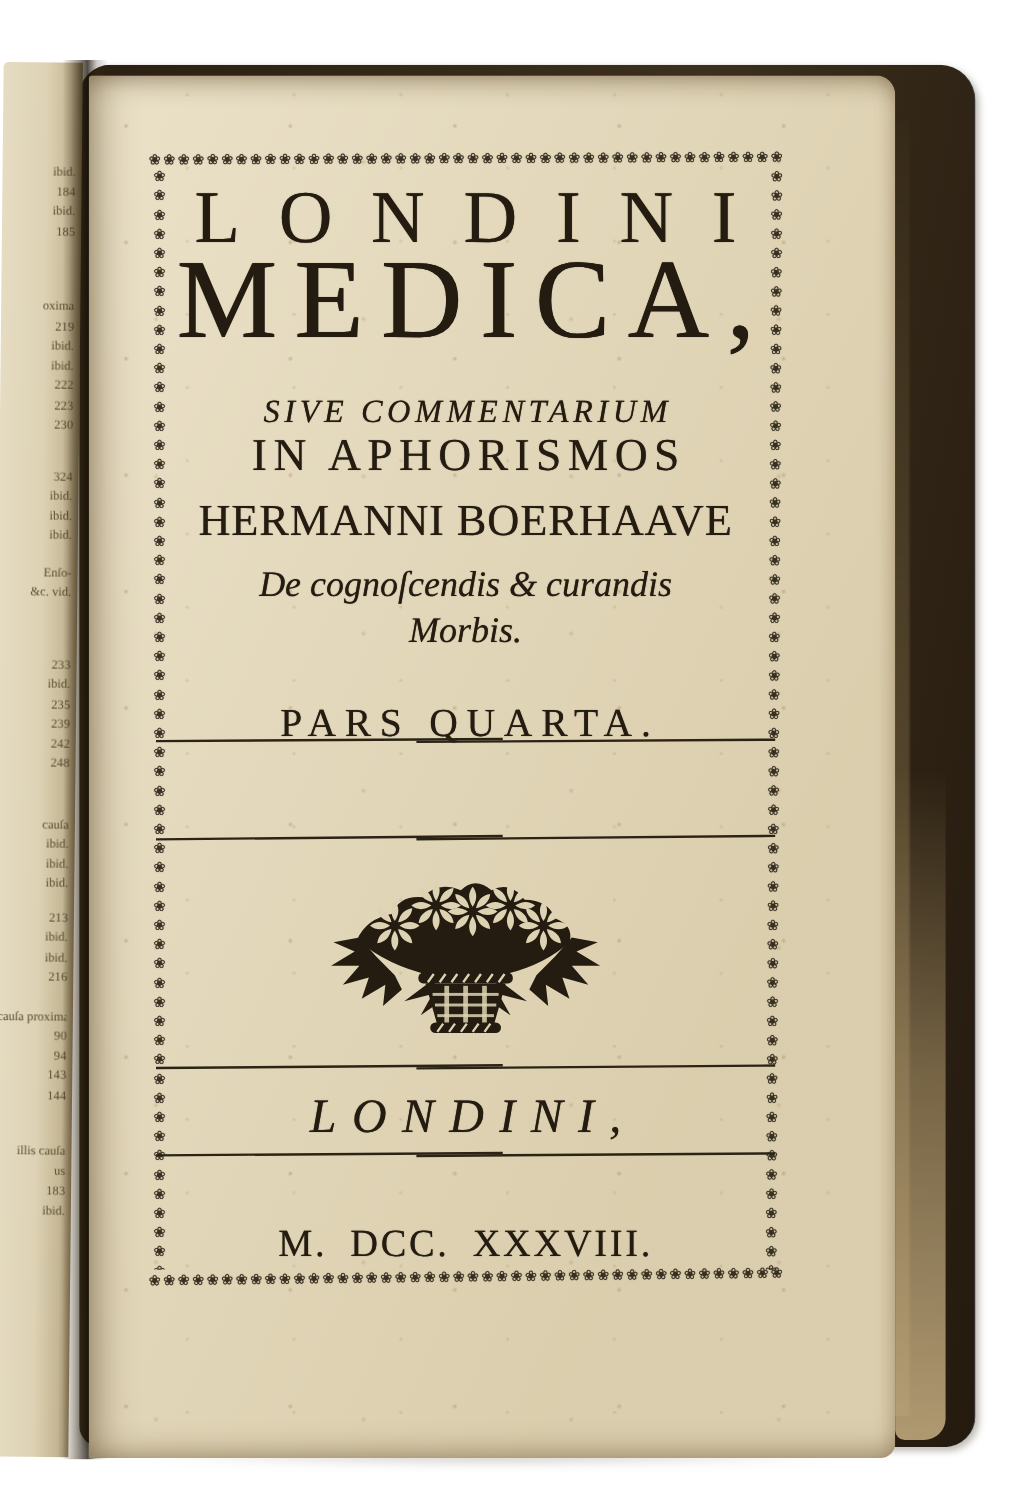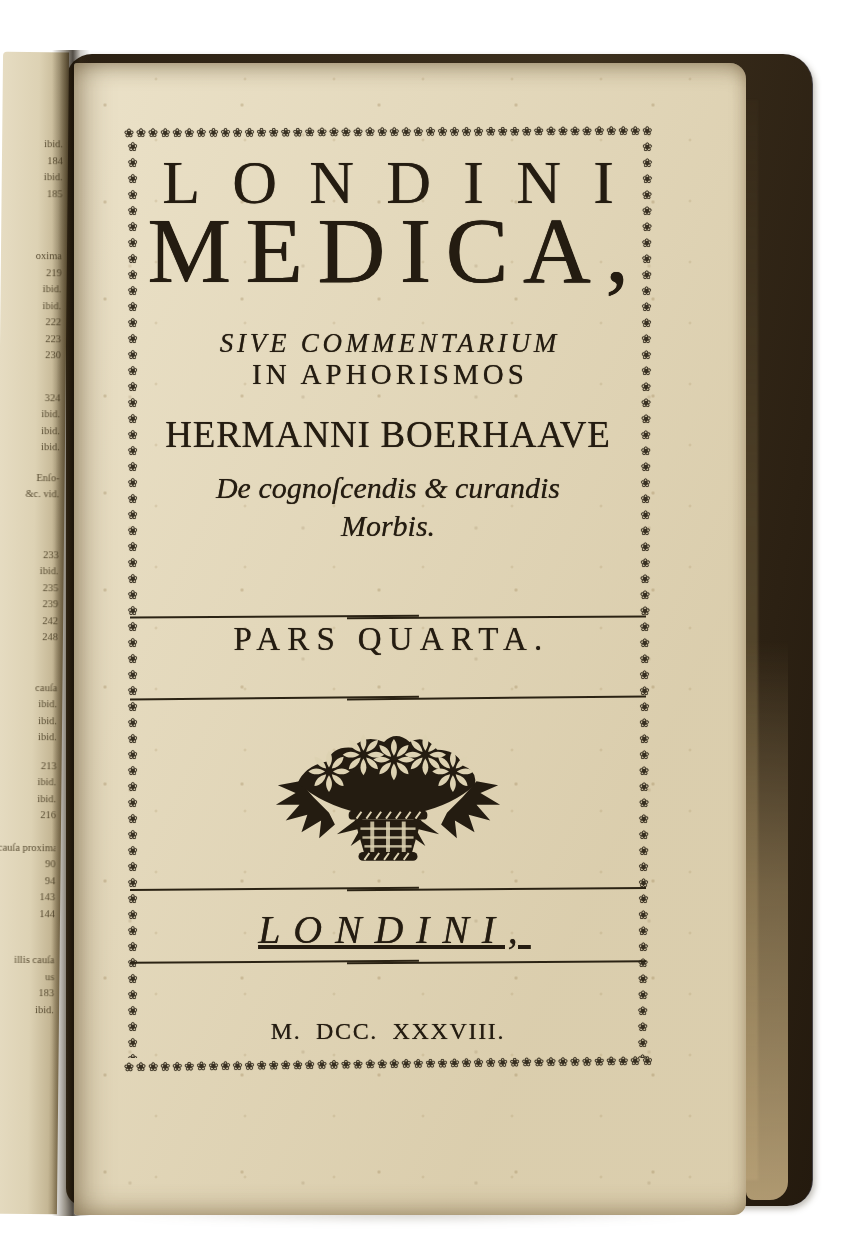--- a/index.html
+++ b/index.html
@@ -93,29 +93,29 @@
   .orn-right{right:0;top:15px;bottom:15px;width:16px;writing-mode:vertical-rl;text-orientation:upright;line-height:15px;transform:rotate(.3deg);}
 
   
   .tp-line{
     position:absolute;left:50px;width:528px;text-align:center;
     color:#241c11;text-shadow:0 0 .7px rgba(36,28,17,.85);
   }
   .t-praxis  {top:88px;  font-size:62px;letter-spacing:.52em;text-indent:.52em;line-height:1;}
   .t-medica  {top:140px; font-size:94px;letter-spacing:.155em;text-indent:.155em;line-height:1;text-shadow:.5px 0 currentColor,0 0 .7px rgba(36,28,17,.85);}
   .t-sive    {top:247px; font-size:27px;font-style:italic;letter-spacing:.14em;text-indent:.14em;margin-top:18px;}
-  .t-aphor   {top:295px; font-size:29px;letter-spacing:.14em;text-indent:.14em;}
+  .t-aphor   {top:295px; font-size:38px;letter-spacing:.14em;text-indent:.14em;}
   .t-author  {top:350px; font-size:37px;letter-spacing:.02em;}
   .t-subj1   {top:408px; font-size:30px;font-style:italic;}
   .t-subj2   {top:446px; font-size:30px;font-style:italic;text-align:center;}
-  .t-pars    {top:522px; font-size:33px;letter-spacing:.22em;text-indent:.22em;margin-top:36px;}
+  .t-pars    {top:522px; font-size:33px;letter-spacing:.22em;text-indent:.22em;}
   .t-editio  {top:574px; font-size:29px;}
-  .t-londini {top:843px; font-size:40px;font-style:italic;letter-spacing:.32em;text-indent:.32em;text-decoration:underline;}
+  .t-londini {top:843px; font-size:40px;font-style:italic;letter-spacing:.32em;text-indent:.32em;}
   .t-sumtibus{top:914px; font-size:30px;}
-  .t-year    {top:955px; font-size:24px;letter-spacing:.07em;word-spacing:.28em;}
+  .t-year    {top:955px; font-size:32px;letter-spacing:.07em;word-spacing:.28em;}
 
   .rule{
     position:absolute;left:56px;width:516px;height:5px;
     background:
       linear-gradient(#2b2314,#2b2314) left top/56% 2px no-repeat,
       linear-gradient(#2b2314,#2b2314) right top 2px/58% 2px no-repeat;
     transform:rotate(-.35deg);
   }
   .rule-1{top:552px;}
   .rule-2{top:633px;transform:rotate(-.55deg);}

